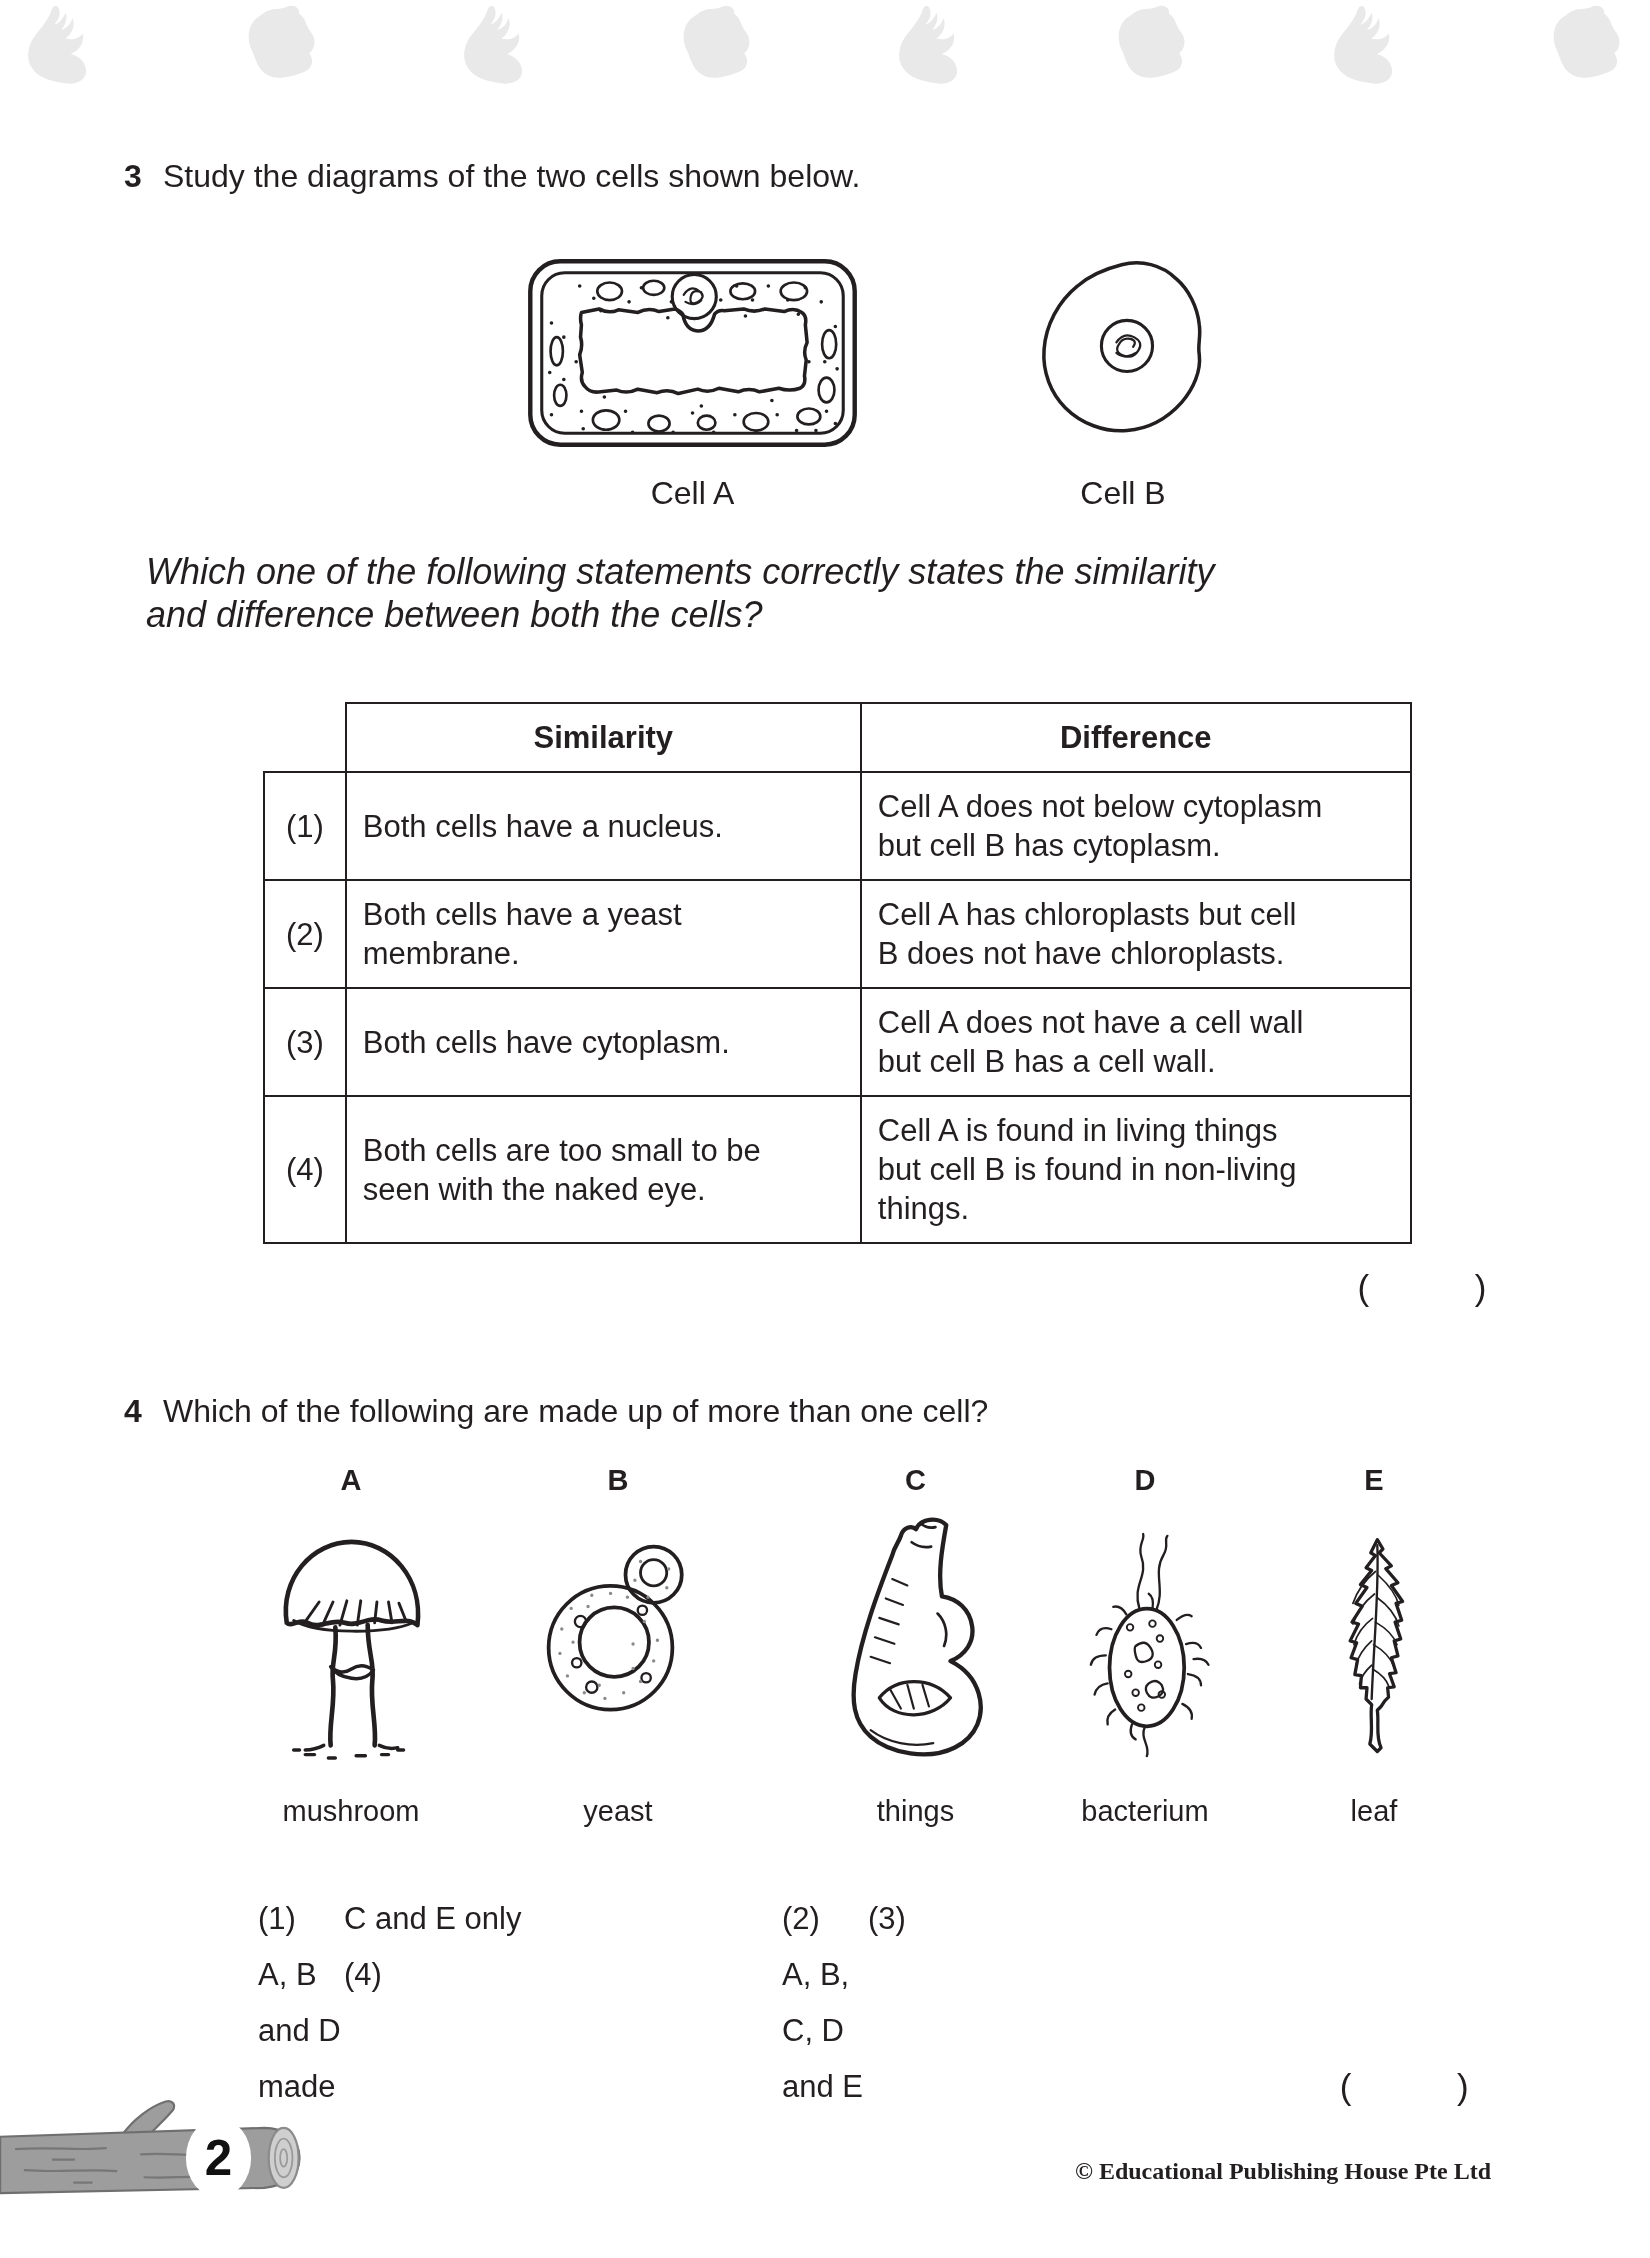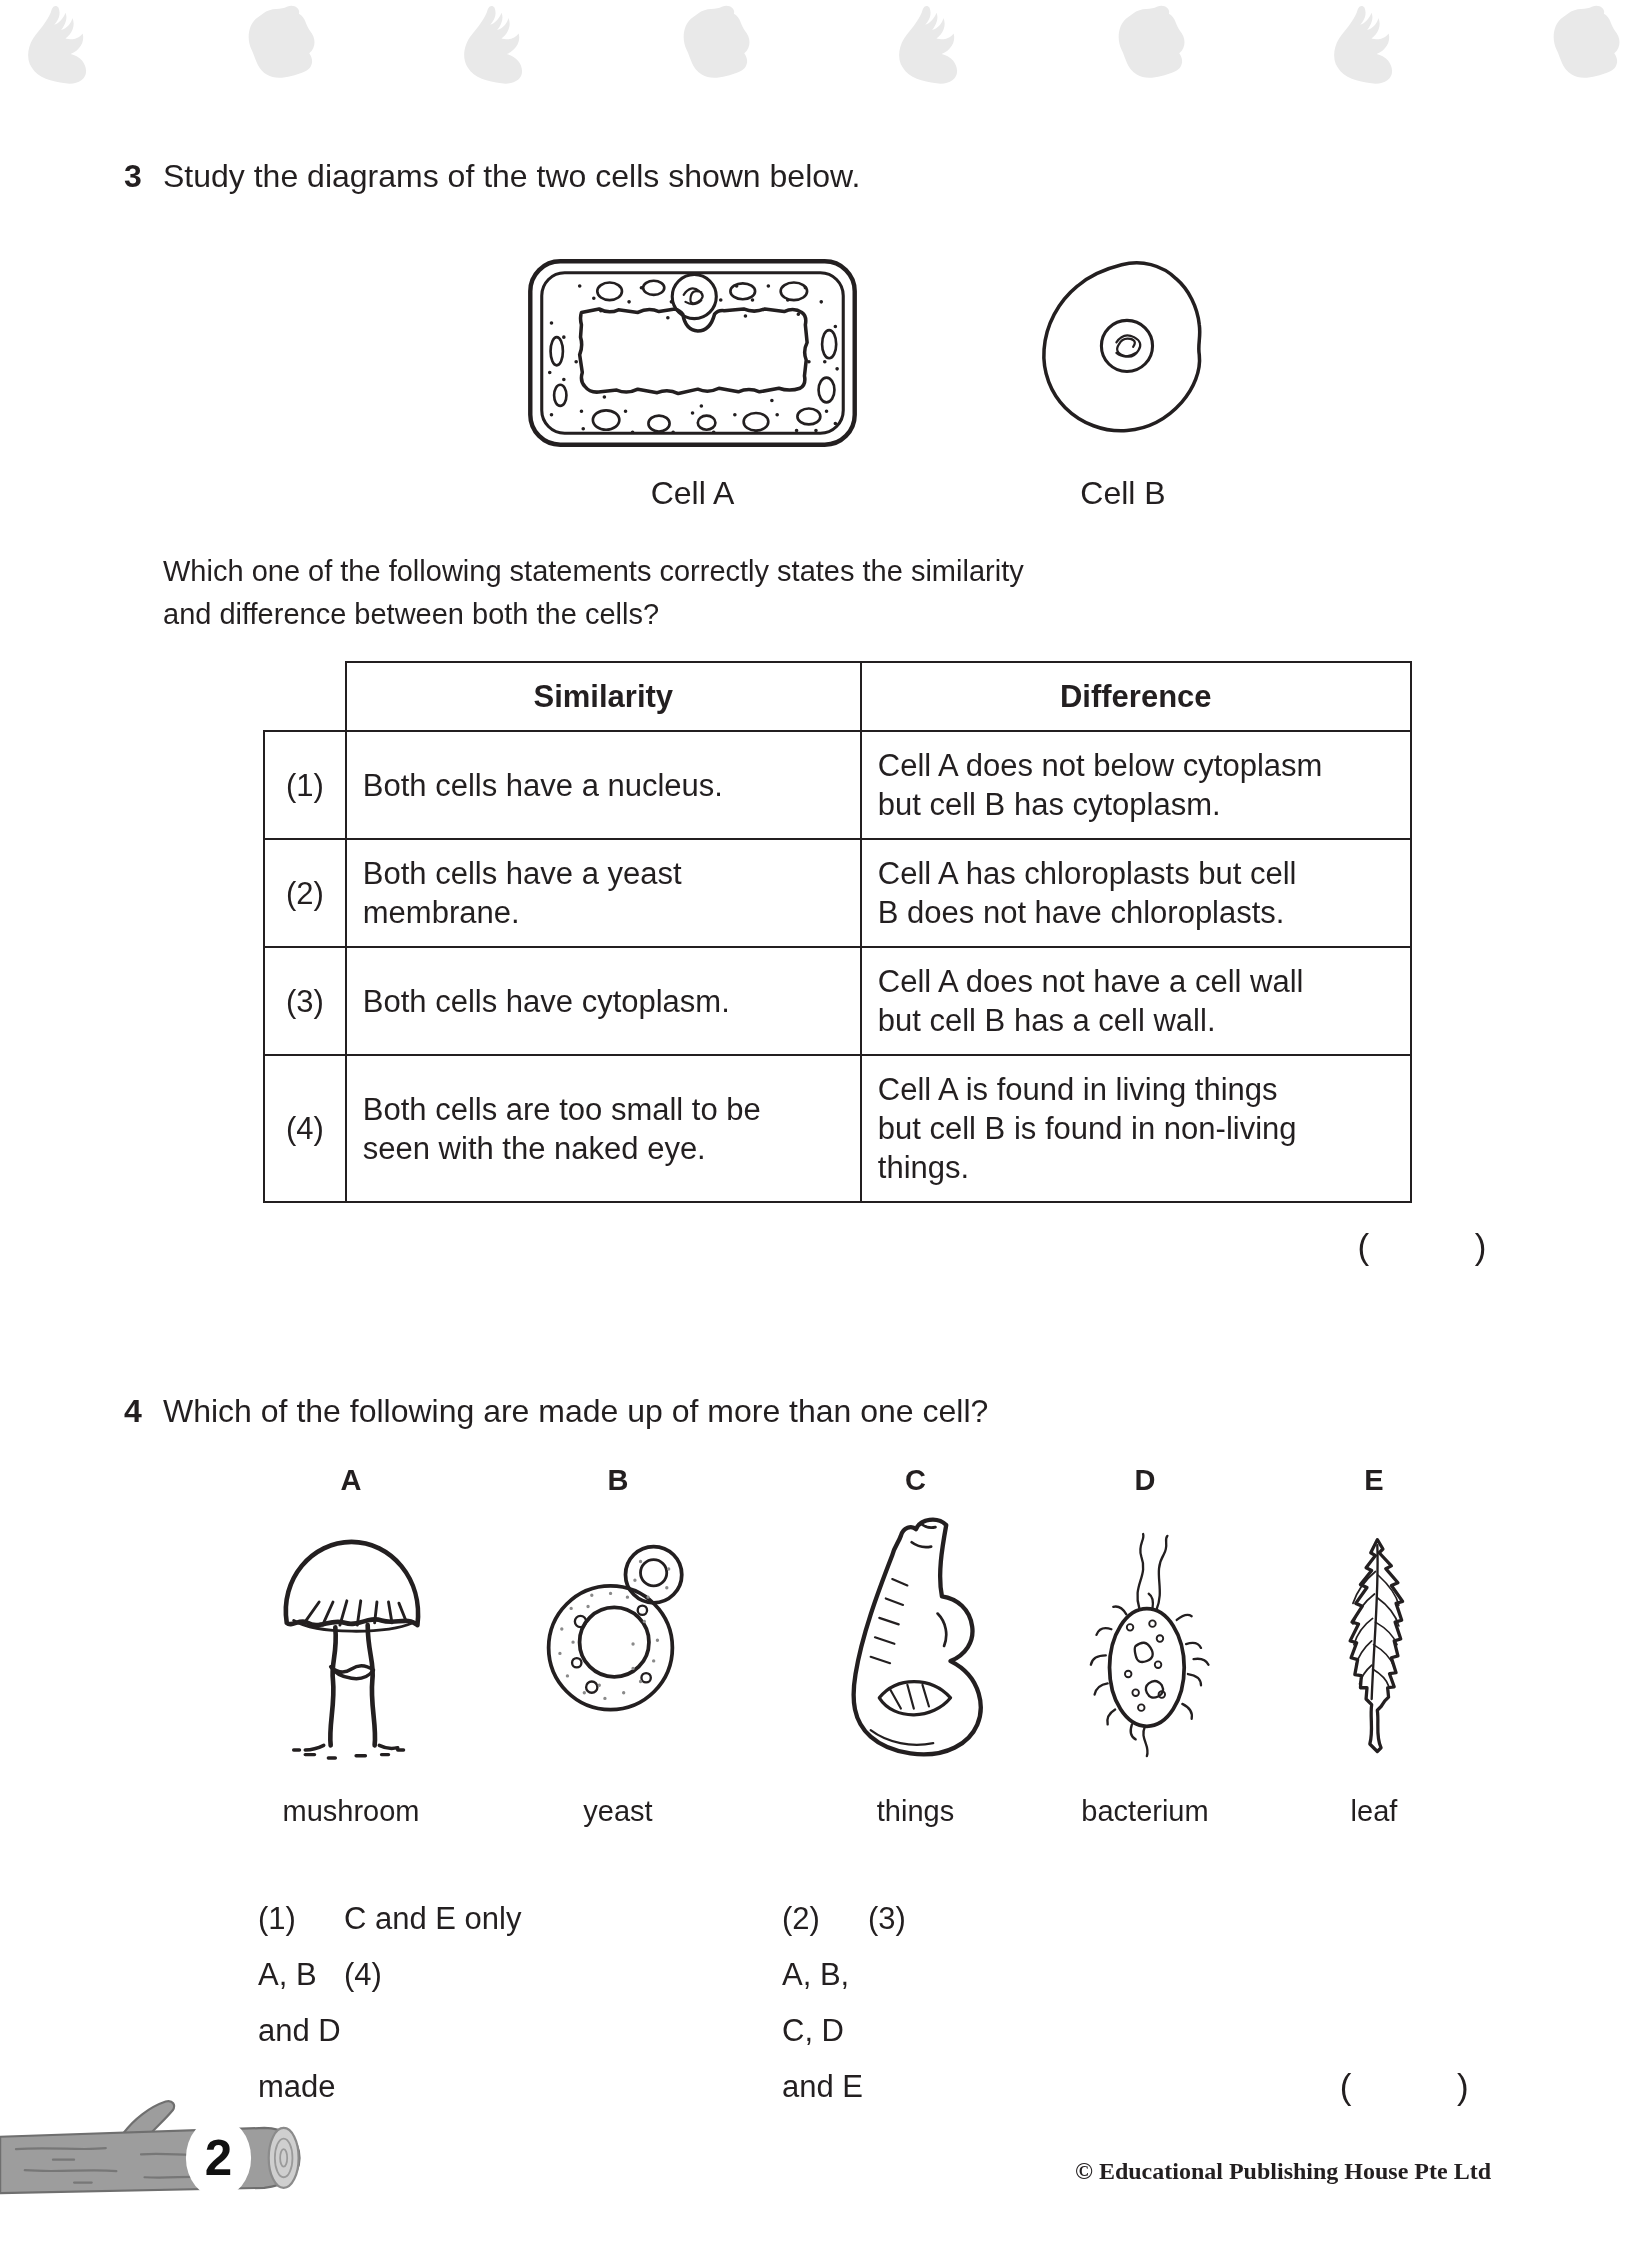--- a/index.html
+++ b/index.html
@@ -20,24 +20,24 @@
   .q-num { width:39px; flex:0 0 39px; font-weight:bold; font-size:32px; line-height:43px; }
   .q-text { font-size:32px; line-height:43px; white-space:pre-line;text-align:center; }
 
   
   .cells-row { display:flex; margin-top:58px; }
   .cellfig { text-align:center; }
   .cellfig-a { margin-left:401px; }
   .cellfig-b { margin-left:168px; }
   .cell-label { margin-top:23px; font-size:32px; line-height:35px; }
 
-  .q3-question { margin-left:39px; margin-top:39px; font-size:29px; line-height:43px; white-space:pre-line; }
-
-  
-  .sim-table { border-collapse:collapse; margin-left:139px; margin-top:25px; }
+  .q3-question { margin-left:22px; margin-top:39px; font-size:36px; line-height:43px; white-space:pre-line;font-style:italic; }
+
+  
+  .sim-table { border-collapse:collapse; margin-left:139px; margin-top:66px; }
   .sim-table th, .sim-table td {
     border:2.6px solid #231f20; font-size:31px; line-height:39px;
     padding:14px 16px; vertical-align:middle; white-space:pre-line; text-align:left;
   }
   .sim-table th { font-weight:bold; text-align:center; padding:14px; }
   .sim-table td.num-col { width:55px; text-align:center; padding:14px 12.4px; }
   .sim-table .ghost { border:none; background:transparent; }
   .sim-table .sim-col { width:481px; }
   .sim-table .diff-col { width:516px; }
 

